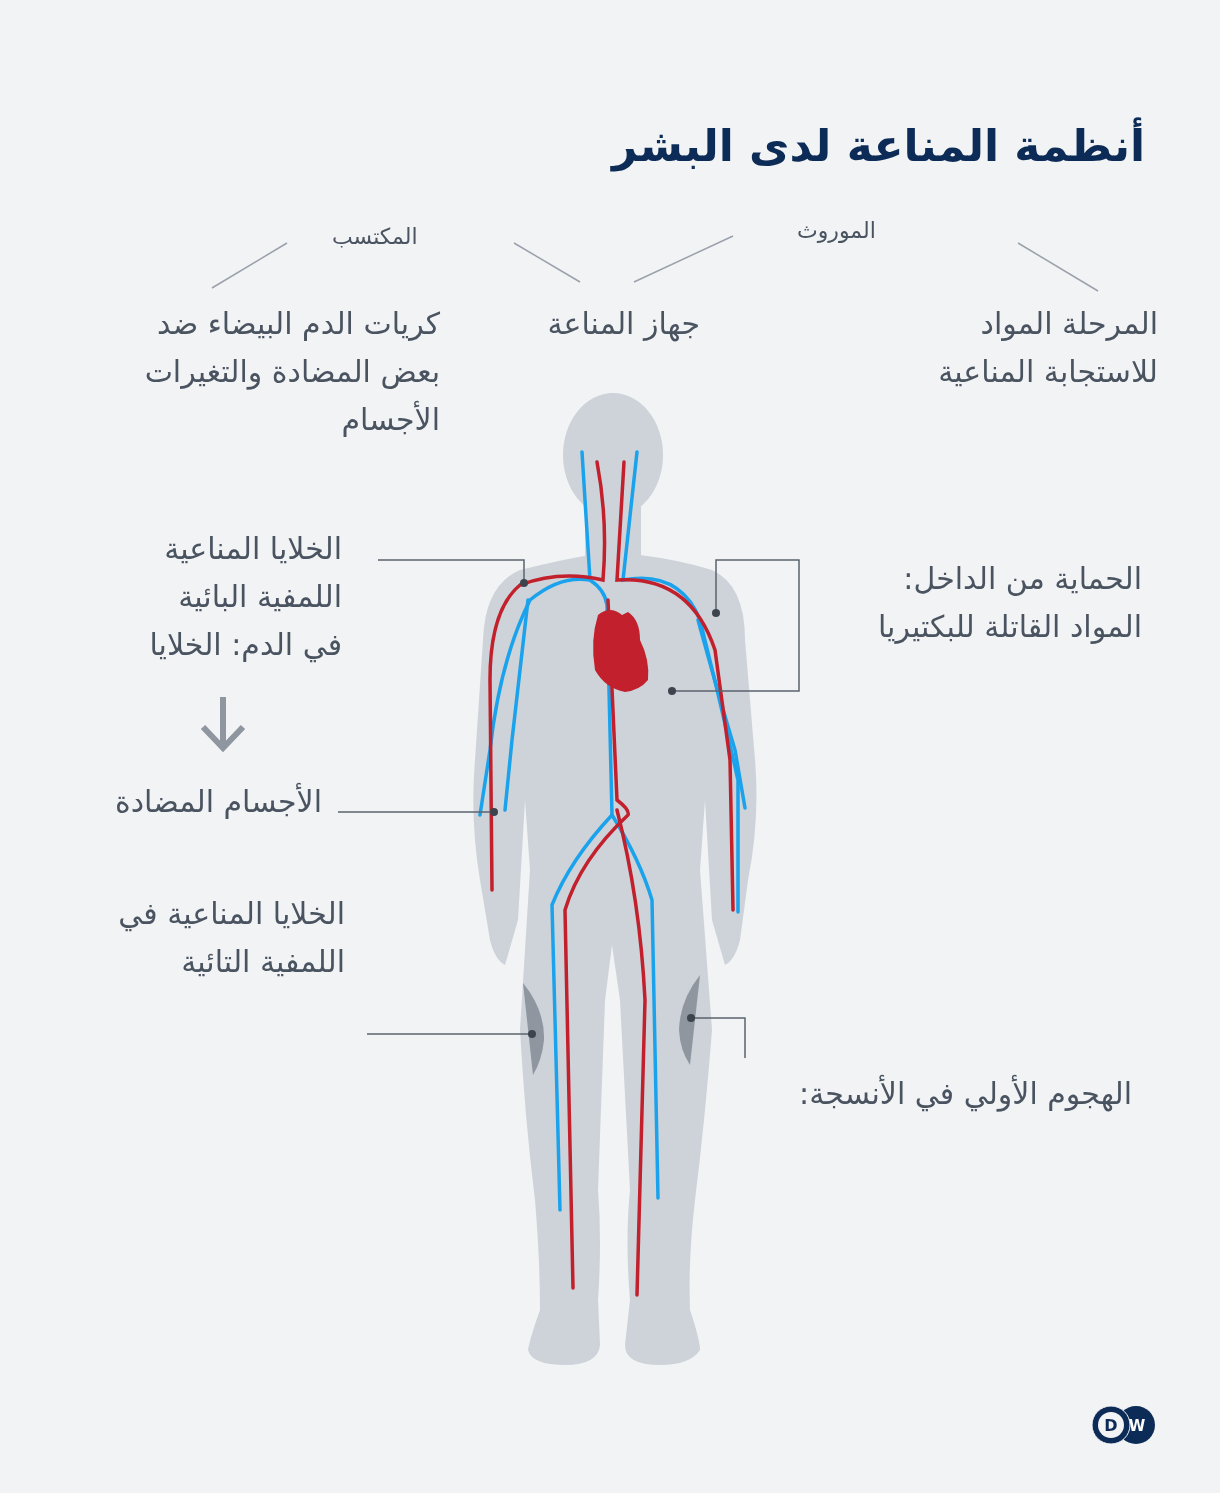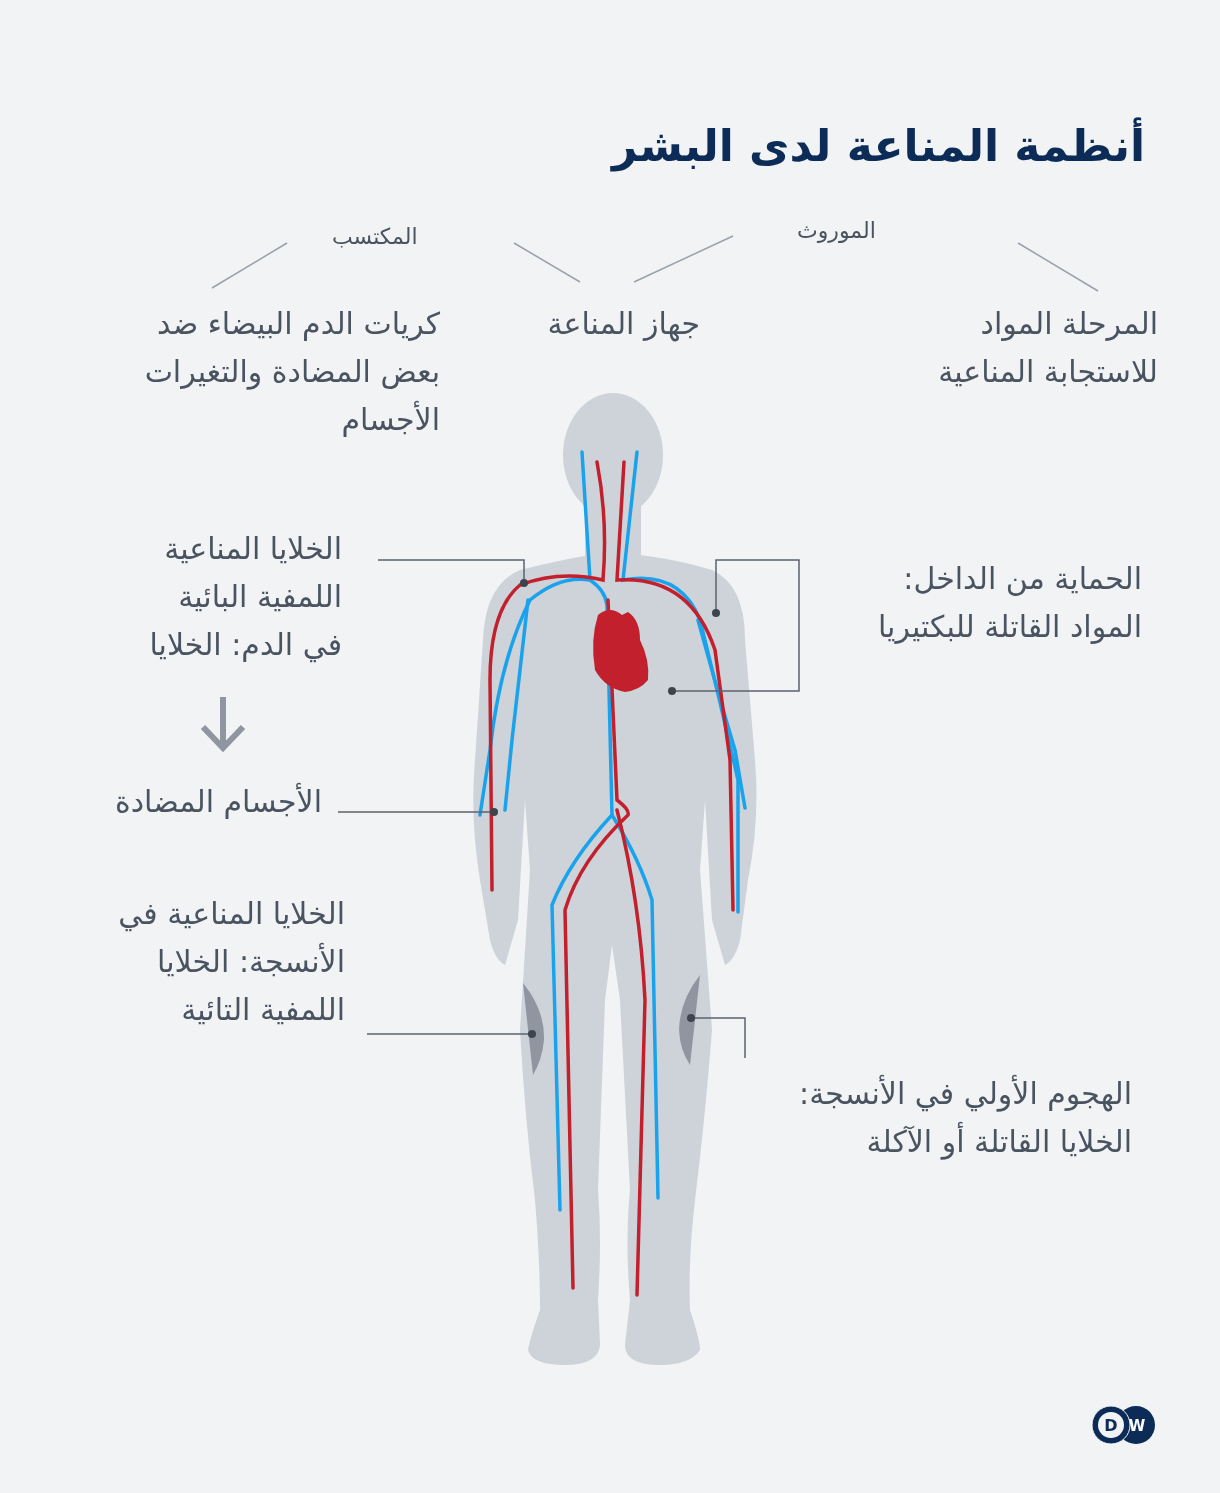--- a/index.html
+++ b/index.html
@@ -42,30 +42,28 @@
 </div>
 
 <div class="lbl" style="right:878px; top:525px;">
   <div>الخلايا المناعية</div>
   <div>اللمفية البائية</div>
   <div>في الدم: الخلايا</div>
 </div>
 <div class="lbl" style="right:898px; top:778px;">الأجسام المضادة</div>
 <div class="lbl" style="right:875px; top:890px;">
   <div>الخلايا المناعية في</div>
-  <div>الأنسجة: الخلايا</div>
   <div>اللمفية التائية</div>
 </div>
 <div class="lbl" style="right:78px; top:555px;">
   <div>الحماية من الداخل:</div>
   <div>المواد القاتلة للبكتيريا</div>
 </div>
 <div class="lbl" style="right:88px; top:1070px;">
   <div>الهجوم الأولي في الأنسجة:</div>
-  <div>الخلايا القاتلة أو الآكلة</div>
 </div>
 
 <svg class="body" width="1220" height="1493">
 
   <g stroke="#9aa1aa" stroke-width="1.5" fill="none">
     <line x1="1018" y1="243" x2="1098" y2="291"></line>
     <line x1="733" y1="236" x2="634" y2="282"></line>
     <line x1="514" y1="243" x2="580" y2="282"></line>
     <line x1="287" y1="243" x2="212" y2="288"></line>
   </g>

